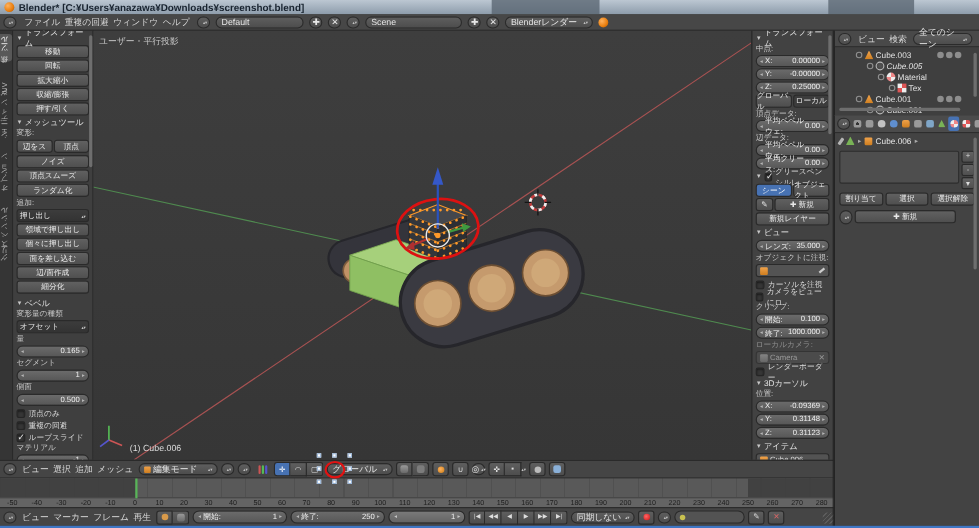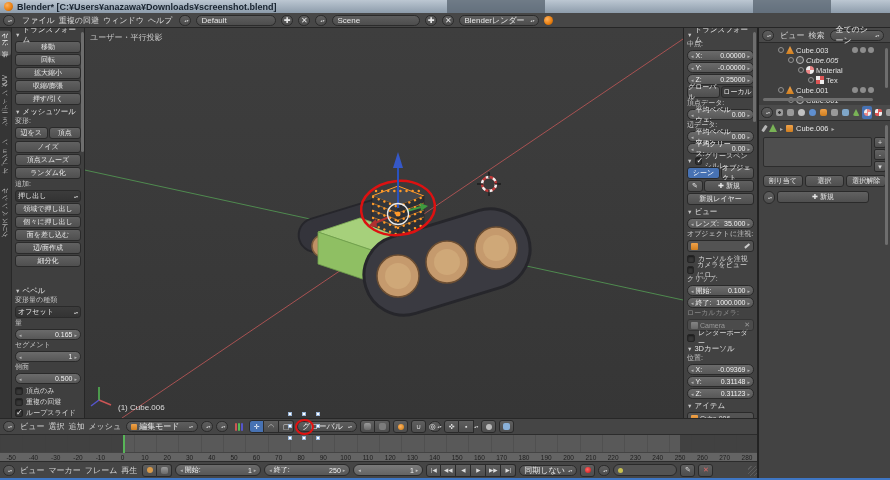--- a/index.html
+++ b/index.html
@@ -195,21 +195,21 @@
         <span>押し出し</span>
         <span class="ud">▴▾</span>
       </div>
     <div>
         <div class="btn">領域で押し出し</div>
         <div class="btn">個々に押し出し</div>
         <div class="btn">面を差し込む</div>
         <div class="btn">辺/面作成</div>
         <div class="btn">細分化</div>
       </div>
-    <div class="ph" style="margin-top:18px">
+    <div class="ph" style="margin-top:3px">
         <span class="tri">▼</span>
         <span>ベベル</span>
       </div>
     <div class="plabel">変形量の種類</div>
     <div class="btn dd">
         <span>オフセット</span>
         <span class="ud">▴▾</span>
       </div>
     <div class="plabel">量</div>
     <div class="numfield">

